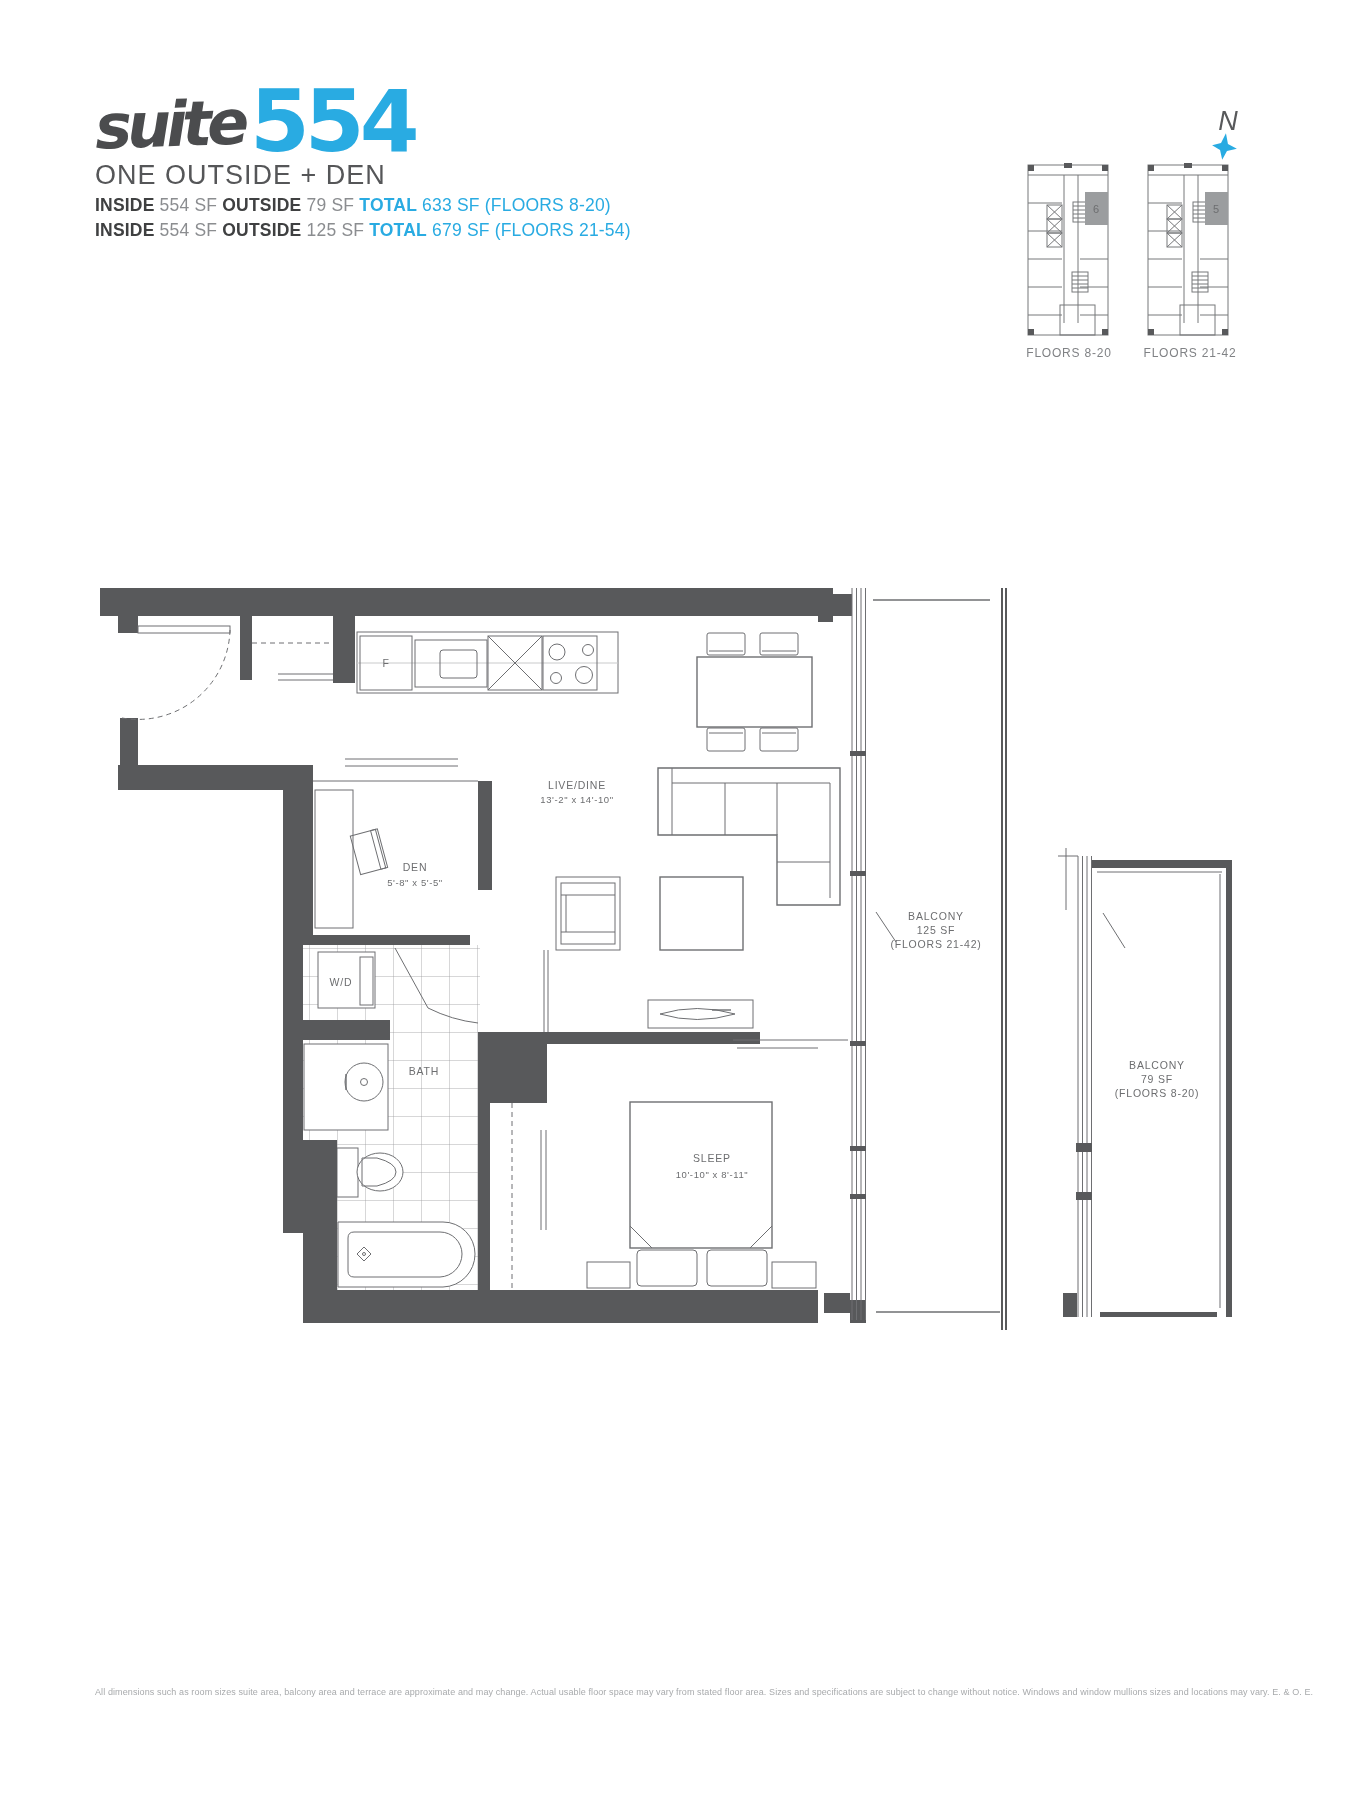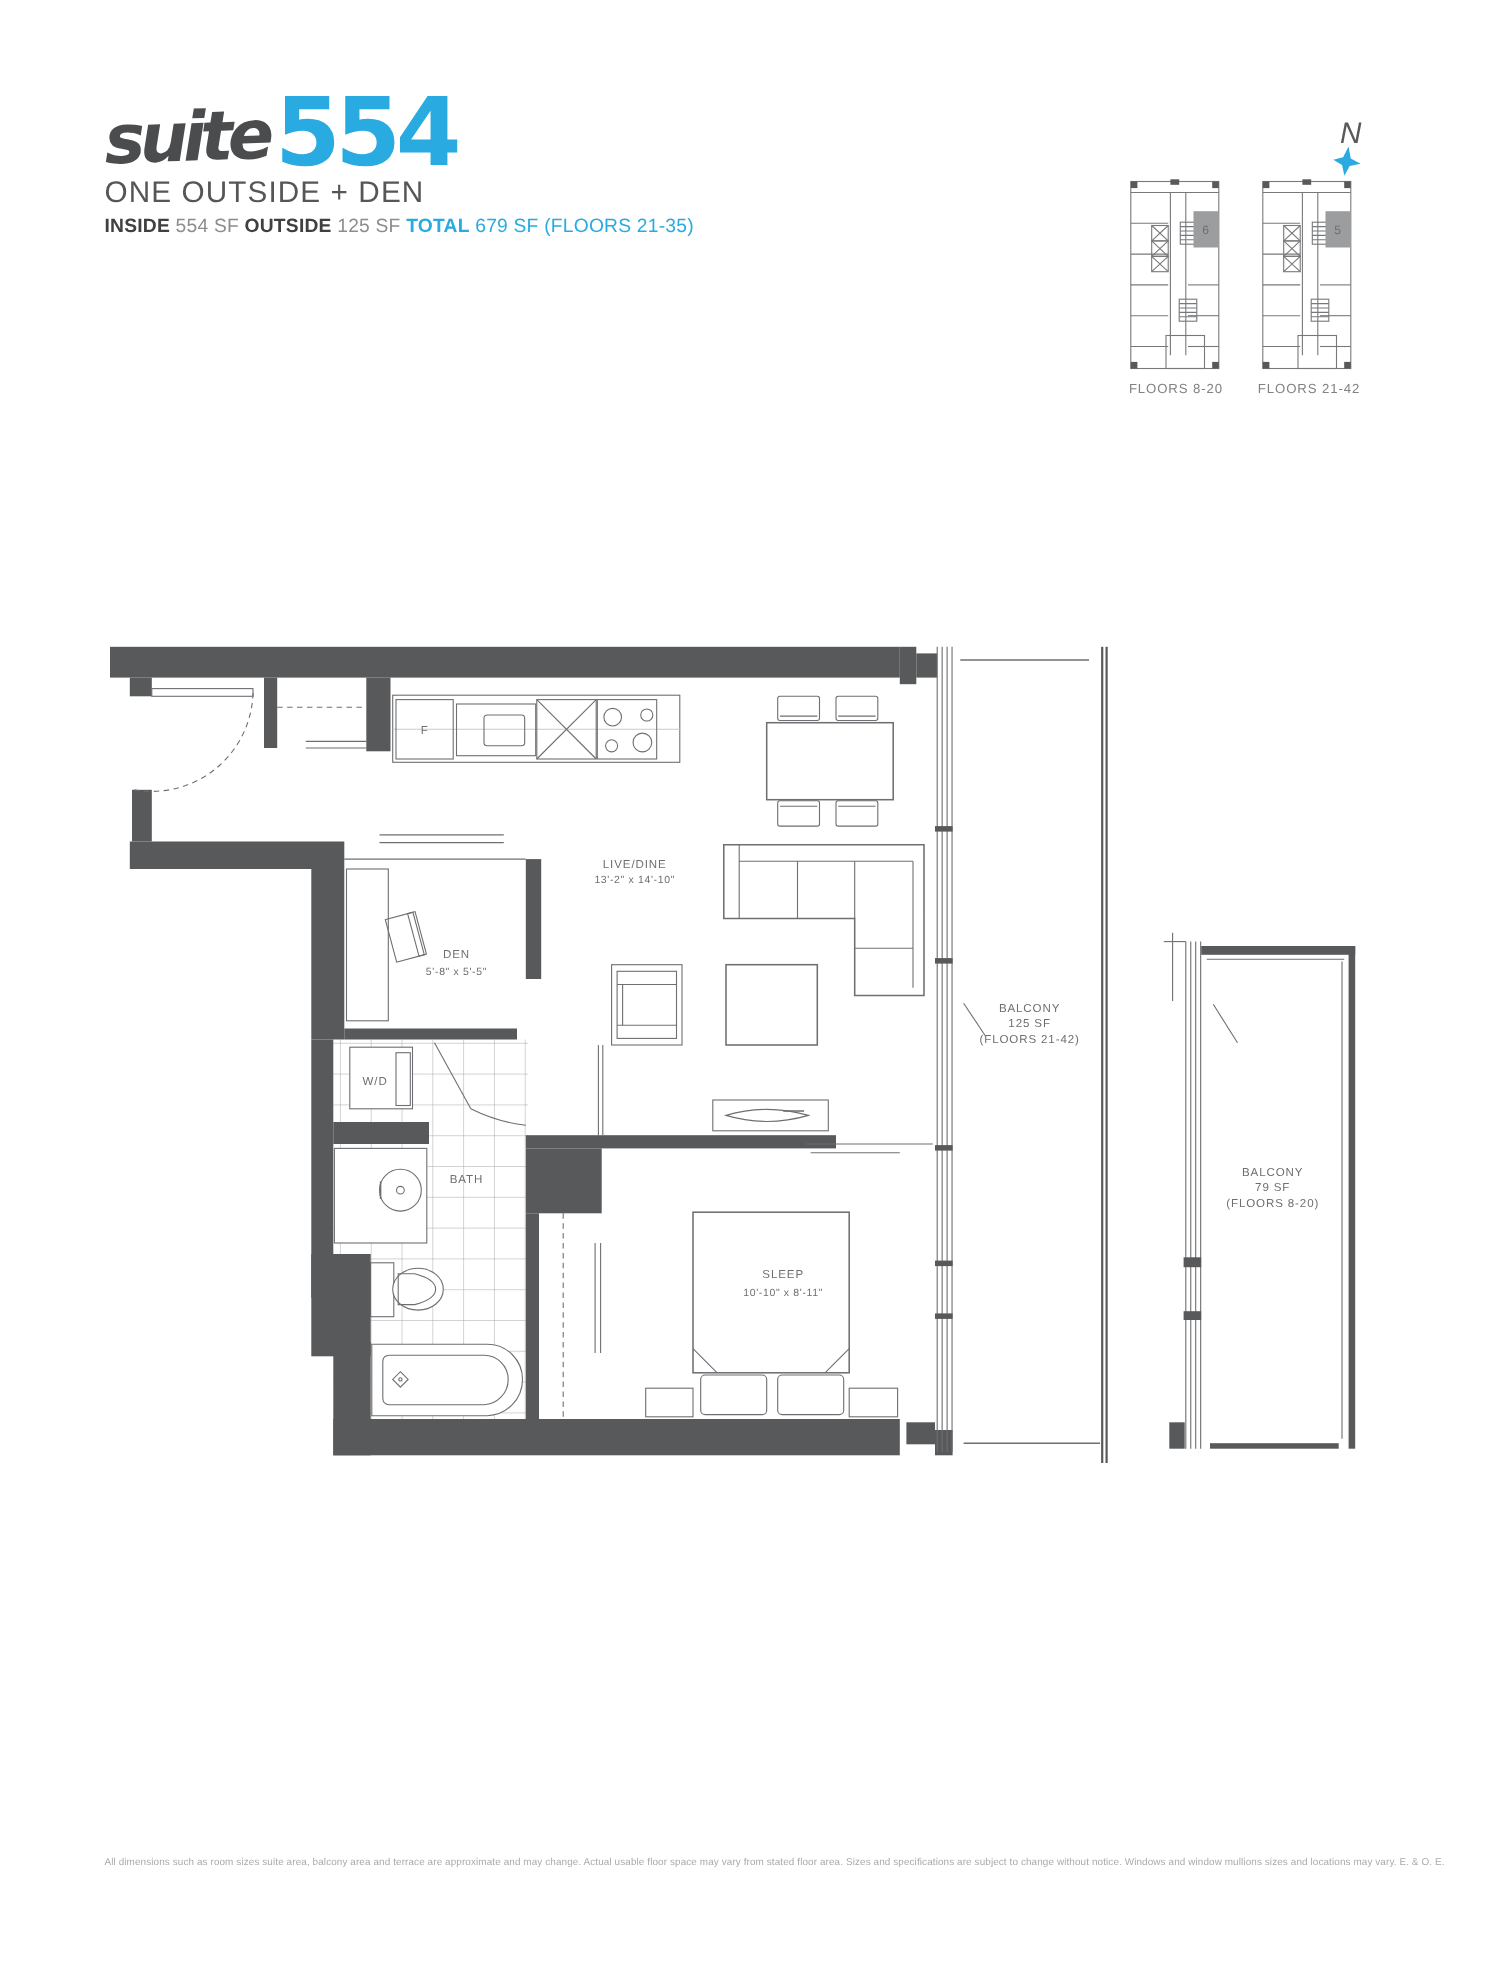--- a/index.html
+++ b/index.html
@@ -51,23 +51,31 @@
   <div id="header">
     <div class="title-row">
       <span class="title-script">suite</span>
       <span class="title-number">554</span>
     </div>
     <div class="subtitle">ONE OUTSIDE + DEN</div>
     <div class="area-line">
       <span class="b">INSIDE</span>
       <span>554 SF</span>
       <span class="b">OUTSIDE</span>
+      <span>79 SF</span>
+      <span class="tb">TOTAL</span>
+      <span class="tv">633 SF (FLOORS 8-20)</span>
+    </div>
+    <div class="area-line">
+      <span class="b">INSIDE</span>
+      <span>554 SF</span>
+      <span class="b">OUTSIDE</span>
       <span>125 SF</span>
       <span class="tb">TOTAL</span>
-      <span class="tv">679 SF (FLOORS 21-35)</span>
+      <span class="tv">679 SF (FLOORS 21-54)</span>
     </div>
   </div>
 
   <svg width="1350" height="1800" viewBox="0 0 1350 1800">
     <defs>
       <pattern id="tilegrid" patternUnits="userSpaceOnUse" x="337" y="1144" width="28" height="28">
         <path d="M28,0 L0,0 L0,28" class="tile"></path>
       </pattern>
 
       <g id="kp">

